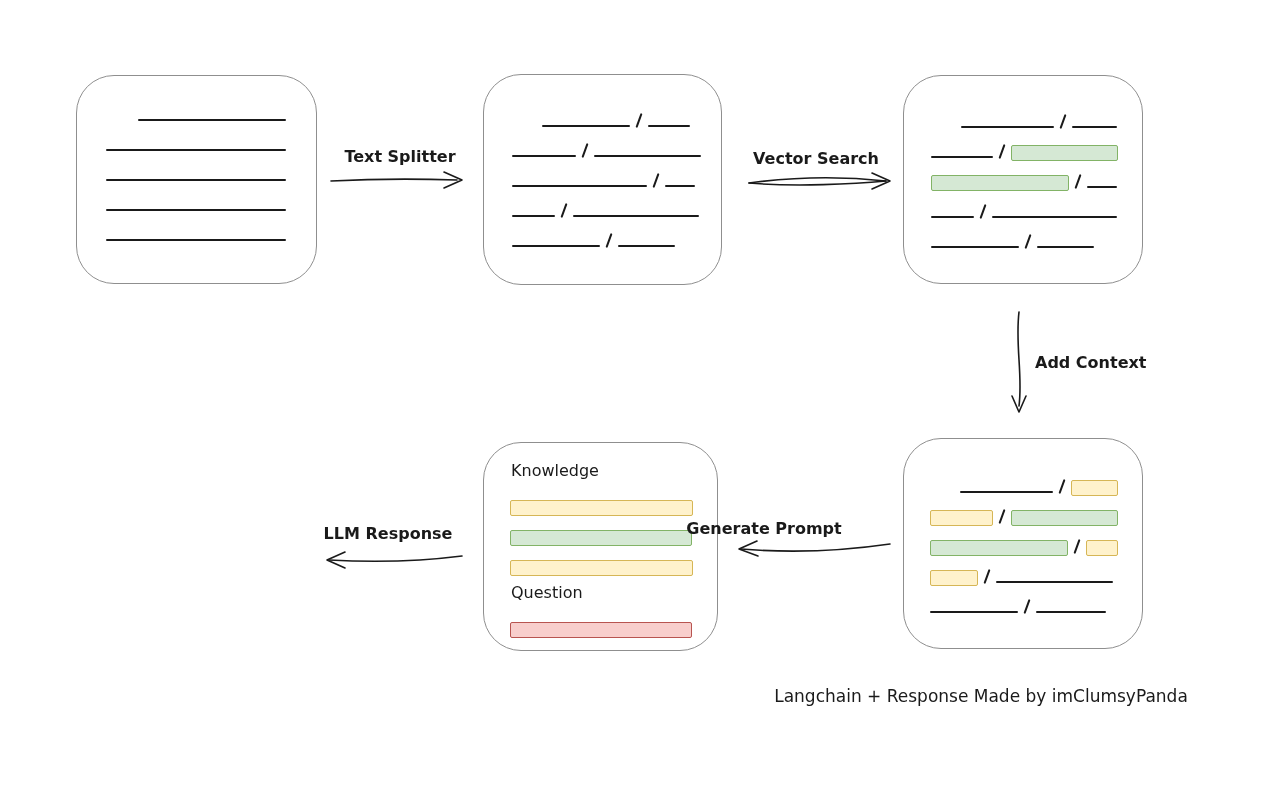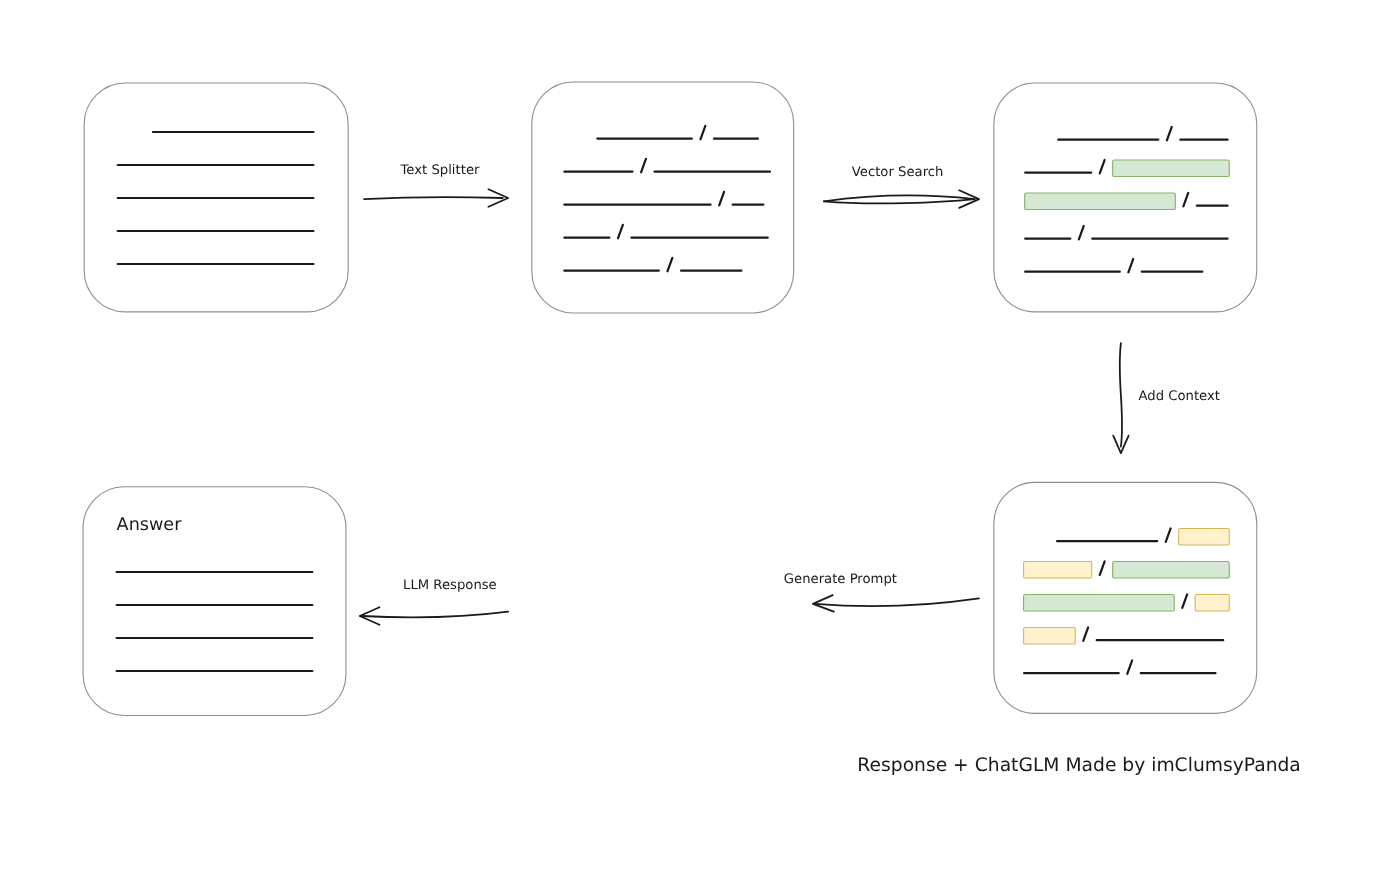--- a/index.html
+++ b/index.html
@@ -25,21 +25,21 @@
   .seg-line{height:2px;background:var(--ink);border-radius:1px;flex:none;}
   .seg-gap{height:1px;flex:none;}
   .seg-slash{
     width:2px;height:15px;background:var(--ink);border-radius:1px;
     transform:rotate(20deg);margin:0 8px -1px 8px;flex:none;
   }
   .seg-bar{height:16px;box-sizing:border-box;border-radius:2px;margin-bottom:-3px;flex:none;}
   .bar-green{background:var(--green_fill);border:1.5px solid var(--green_border);}
   .bar-yellow{background:var(--yellow_fill);border:1.5px solid var(--yellow_border);}
   .bar-red{background:var(--red_fill);border:1.5px solid var(--red_border);}
-  .label{position:absolute;font-size:12px;white-space:nowrap;color:var(--ink);}
+  .label{position:absolute;font-size:16px;white-space:nowrap;color:var(--ink);font-weight:bold;}
   .centered{transform:translateX(-50%);}
   .box-title{position:absolute;font-size:16px;white-space:nowrap;color:var(--ink);}
   .caption{position:absolute;font-size:17px;white-space:nowrap;color:var(--ink);}
   svg.arrows{position:absolute;left:0;top:0;pointer-events:none;}
   svg.arrows path, svg.arrows polyline{
     stroke:var(--ink);stroke-width:1.6;fill:none;stroke-linecap:round;stroke-linejoin:round;
   }
 </style>
 </head>
 <body>
@@ -122,38 +122,41 @@
           <div class="seg-line" style="width: 125px;"></div>
         </div>
         <div class="row">
           <div class="seg-line" style="width: 88px;"></div>
           <div class="seg-slash"></div>
           <div class="seg-line" style="width: 57px;"></div>
         </div>
       </div>
   </div>
 
-  <div class="box" style="left:75px;top:442px;width:240px;height:209px;">
-    <div class="box-title" style="left:30px;top:24px;">Answer</div>
-    <div class="rows" style="left:29px;top:48px;">
-        <div class="row">
-          <div class="seg-line" style="width: 180px;"></div>
-        </div>
-        <div class="row">
-          <div class="seg-line" style="width: 180px;"></div>
-        </div>
-        <div class="row">
-          <div class="seg-line" style="width: 180px;"></div>
-        </div>
-        <div class="row">
-          <div class="seg-line" style="width: 180px;"></div>
-        </div>
-      </div>
-  </div>
-
+
+  <div class="box" style="left:483px;top:442px;width:235px;height:209px;">
+    <div class="box-title" style="left:27px;top:18px;">Knowledge</div>
+    <div class="rows" style="left:26px;top:40px;">
+        <div class="row">
+          <div class="seg-bar bar-yellow" style="width: 183px;"></div>
+        </div>
+        <div class="row">
+          <div class="seg-bar bar-green" style="width: 182px;"></div>
+        </div>
+        <div class="row">
+          <div class="seg-bar bar-yellow" style="width: 183px;"></div>
+        </div>
+      </div>
+    <div class="box-title" style="left:27px;top:140px;">Question</div>
+    <div class="rows" style="left:26px;top:162px;">
+        <div class="row">
+          <div class="seg-bar bar-red" style="width: 182px;"></div>
+        </div>
+      </div>
+  </div>
 
   <div class="box" style="left:903px;top:438px;width:240px;height:211px;">
     <div class="rows" style="left:26px;top:24px;">
         <div class="row">
           <div class="seg-gap" style="width: 30px;"></div>
           <div class="seg-line" style="width: 93px;"></div>
           <div class="seg-slash"></div>
           <div class="seg-bar bar-yellow" style="width: 47px;"></div>
         </div>
         <div class="row">
@@ -200,17 +203,17 @@
     <g>
       <path d="M462,556 C415,562 368,562 329,560"></path>
       <polyline points="345,552 327,560 345,568"></polyline>
     </g>
   </svg>
 
   <div class="label centered" style="left:400px;top:147px;">Text Splitter</div>
   <div class="label centered" style="left:816px;top:149px;">Vector Search</div>
   <div class="label" style="left:1035px;top:353px;text-align:right;">Add Context</div>
   <div class="label centered" style="left:764px;top:519px;">Generate Prompt</div>
-  <div class="label centered" style="left:388px;top:524px;margin-left:21px;">LLM Response</div>
-
-  <div class="caption centered" style="left:981px;top:686px;">Response + ChatGLM Made by imClumsyPanda</div>
+  <div class="label centered" style="left:388px;top:524px;">LLM Response</div>
+
+  <div class="caption centered" style="left:981px;top:686px;">Langchain + Response Made by imClumsyPanda</div>
 
 </div>
 
 </body></html>

